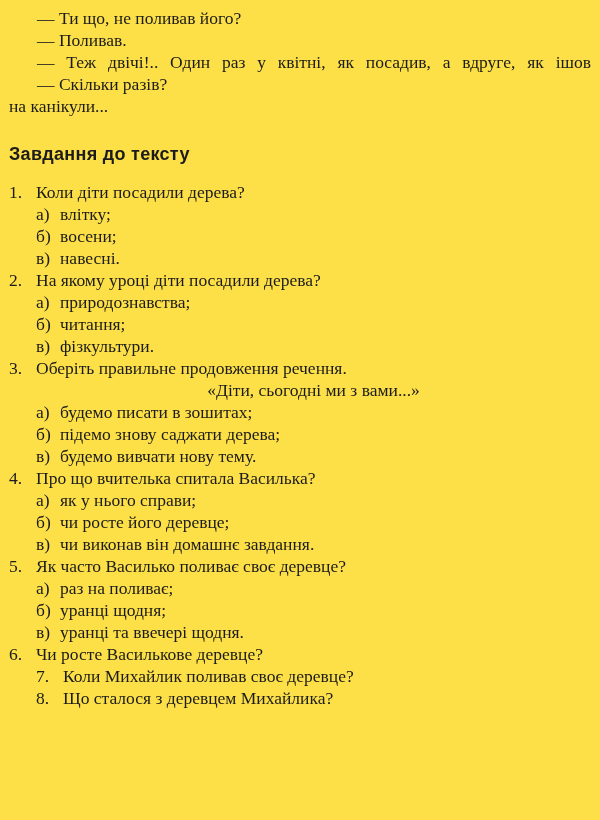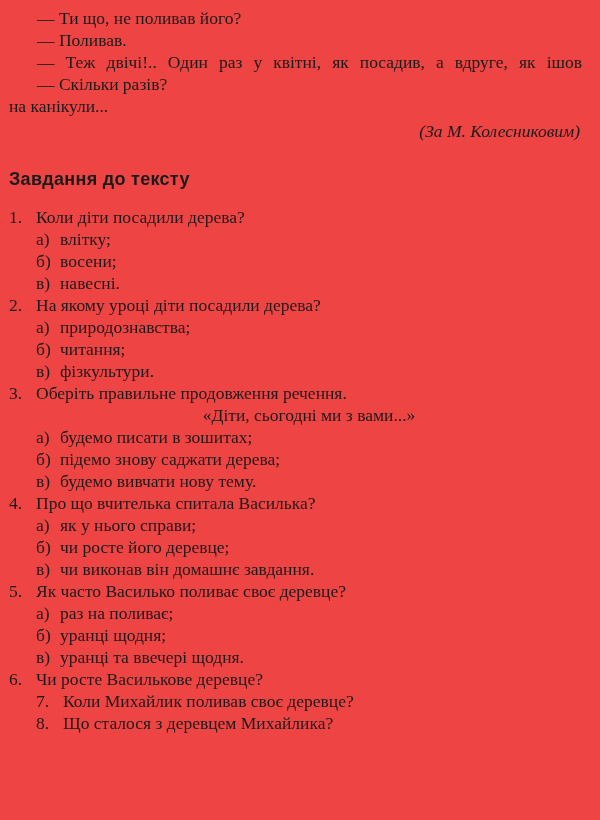--- a/index.html
+++ b/index.html
@@ -1,27 +1,27 @@
 <!DOCTYPE html>
 <html><head>
 <meta charset="utf-8">
 <style>
   html, body { margin: 0; padding: 0; background: #e8e8e8; }
   .page {
     position: relative;
     width: 600px;
     height: 820px;
     margin: 0 auto;
-    background: #ef4444;
+    background: #fde047;
     color: #1b1b1b;
     font-family: "Liberation Serif", "DejaVu Serif", serif;
     font-size: 17.5px;
     line-height: 22px;
     box-sizing: border-box;
-    padding: 7px 18px 0 9px;
+    padding: 7px 9px 0 9px;
     overflow: hidden;
   }
   
   .dialogue-line { white-space: nowrap; }
   .indent { padding-left: 28px; }
   .justify-full {
     text-align: justify;
     text-align-last: justify;
     white-space: normal;
   }
@@ -54,21 +54,20 @@
 <body>
 
 <div class="page">
 
   <div>
     <div class="dialogue-line indent">— Ти що, не поливав його?</div>
     <div class="dialogue-line indent">— Поливав.</div>
     <div class="dialogue-line indent justify-full">— Теж двічі!.. Один раз у квітні, як посадив, а вдруге, як ішов</div>
     <div class="dialogue-line indent">— Скільки разів?</div>
     <div class="dialogue-line">на канікули...</div>
-    <div class="attribution">(За М. Колесниковим)</div>
   </div>
 
   <div class="tasks-heading">Завдання до тексту</div>
 
   <div class="qlist">
 
     <div class="qrow">
       <span class="qnum">1.</span>
       <span class="qtext">Коли діти посадили дерева?</span>
     </div>

